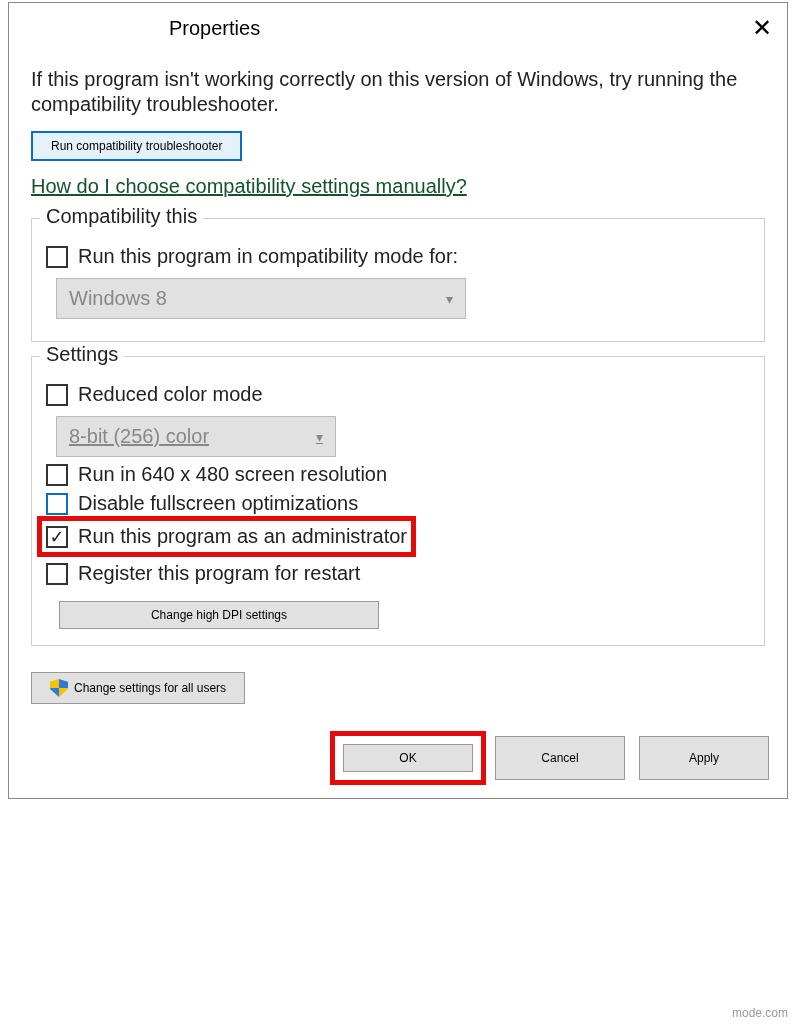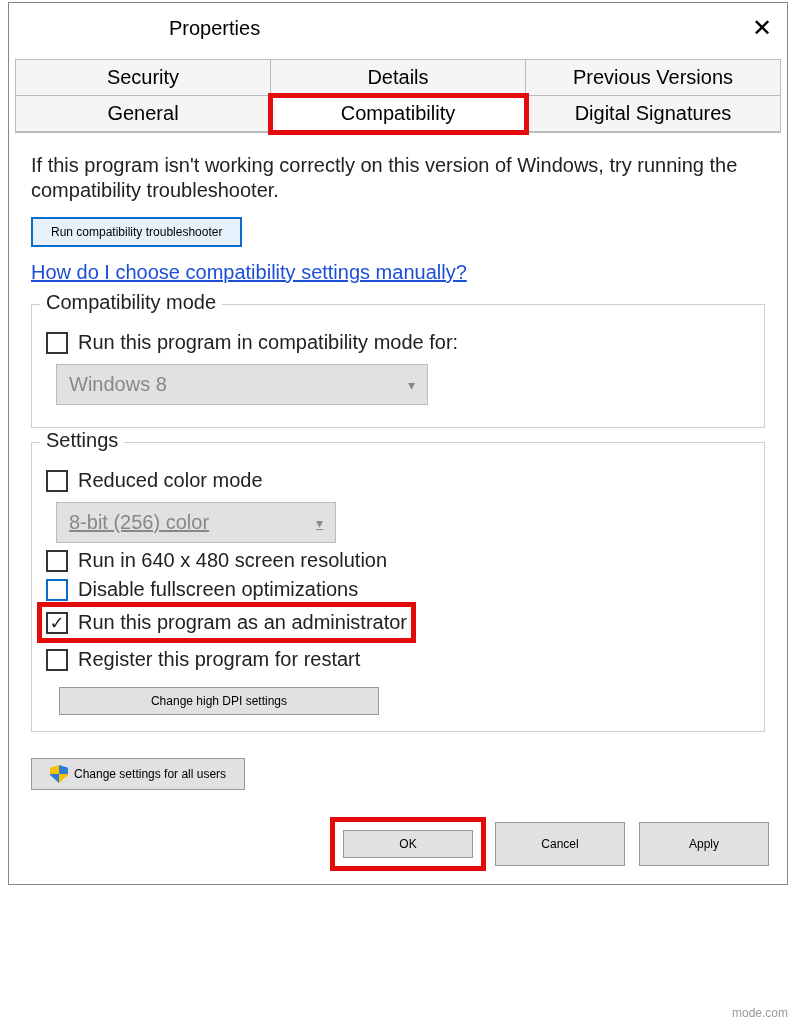--- a/index.html
+++ b/index.html
@@ -12,68 +12,56 @@
   .tab-row { display: flex; }
   .tab { flex: 1; text-align: center; font-size: 20px; padding: 6px 0; border-right: 1px solid #bbb; border-bottom: 1px solid #bbb; cursor: pointer; }
   .tab:last-child { border-right: none; }
   .tab.active { background: #fff; border-bottom: 1px solid #fff; }
   .tab.hl { outline: 5px solid #e30b0b; outline-offset: -2px; position: relative; z-index: 2; }
   .body { padding: 14px 22px 0 22px; font-size: 20px; color: #222; }
   .intro { line-height: 1.25; }
   .btn { background: #e1e1e1; border: 1px solid #999; font-size: 12px; padding: 6px 18px; cursor: pointer; display: inline-flex; align-items: center; gap: 6px; }
   .btn.focus { border: 2px solid #0a6dcc; background: #e5f1fb; }
   .btn.small { padding: 6px 25px; }
-  .link { color: #1d4ed8; text-decoration: underline; display: inline-block; margin: 14px 0 6px 0; cursor: pointer; }
+  .link { color: #14532d; text-decoration: underline; display: inline-block; margin: 14px 0 6px 0; cursor: pointer; }
   .group { border: 1px solid #cfcfcf; margin: 14px 0 8px 0; padding: 20px 14px 16px 14px; position: relative; }
   .group-label { position: absolute; top: -14px; left: 8px; background: #fff; padding: 0 6px; font-size: 20px; }
   .check-row { display: flex; align-items: center; gap: 10px; margin: 6px 0; }
   .cb { width: 22px; height: 22px; border: 2px solid #333; display: inline-flex; align-items: center; justify-content: center; font-size: 18px; line-height: 1; }
   .cb.blue { border-color: #0a6dcc; }
-  .combo { width: 372px; background: #e1e1e1; border: 1px solid #bbb; color: #888; font-size: 20px; padding: 8px 12px; margin: 10px 0 6px 10px; position: relative; display: flex; align-items: center; justify-content: space-between; }
+  .combo { width: 410px; background: #e1e1e1; border: 1px solid #bbb; color: #888; font-size: 20px; padding: 8px 12px; margin: 10px 0 6px 10px; position: relative; display: flex; align-items: center; justify-content: space-between; }
   .combo.narrow { width: 280px; text-decoration: underline; }
   .chev { color: #888; font-size: 14px; }
   .hl-row { outline: 5px solid #e30b0b; padding: 4px; margin-left: -4px; display: inline-flex; align-items: center; gap: 10px; }
   .bottom { padding: 18px 22px; }
   .footer { display: flex; gap: 14px; justify-content: flex-end; padding: 14px 18px 18px 0; }
   .hl-btn { outline: 5px solid #e30b0b; padding: 8px; display: inline-block; }
   .shield { width: 18px; height: 18px; display: inline-block; position: relative; }
   .shield::before { content: ""; position: absolute; inset: 0; background: conic-gradient(#2e7cd6 0 90deg,#f6c100 90deg 180deg,#2e7cd6 180deg 270deg,#f6c100 270deg 360deg); clip-path: polygon(50% 0,100% 15%,100% 55%,50% 100%,0 55%,0 15%); }
   .watermark { position: absolute; right: 6px; bottom: 4px; font-size: 12px; color: #999; }
 </style>
 </head>
 <body>
 
 <div class="dialog">
   <div class="titlebar">
     <div class="title">Properties</div>
     <div class="close">✕</div>
   </div>
 
-  <div class="tab-rows">
-    <div class="tab-row">
-      <div class="tab">Security</div>
-      <div class="tab">Details</div>
-      <div class="tab">Previous Versions</div>
-    </div>
-    <div class="tab-row">
-      <div class="tab">General</div>
-      <div class="tab active hl">Compatibility</div>
-      <div class="tab">Digital Signatures</div>
-    </div>
-  </div>
 
   <div class="body">
     <div class="intro">If this program isn't working correctly on this version of Windows, try running the compatibility troubleshooter.</div>
     <div style="margin-top:14px;">
       <button class="btn focus">Run compatibility troubleshooter</button>
     </div>
     <a class="link">How do I choose compatibility settings manually?</a>
 
     <div class="group">
-      <div class="group-label">Compatibility mode</div>
+      <div class="group-label">Compatibility this</div>
       <div class="check-row">
         <span class="cb"></span>
         <span>Run this program in compatibility mode for:</span>
       </div>
       <div class="combo">
         <span>Windows 8</span>
         <span class="chev">▾</span>
       </div>
     </div>
 

